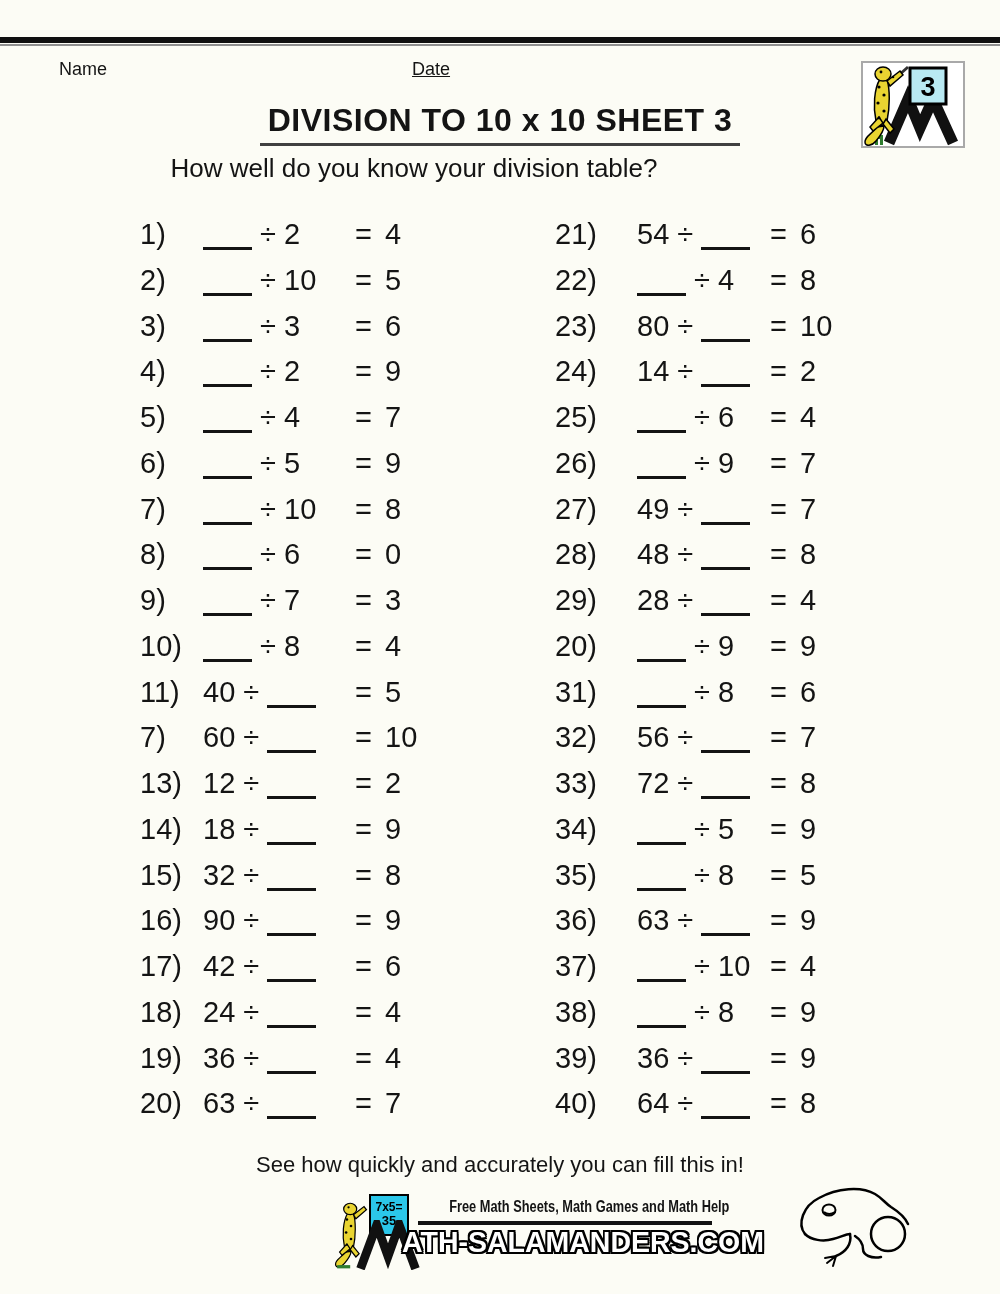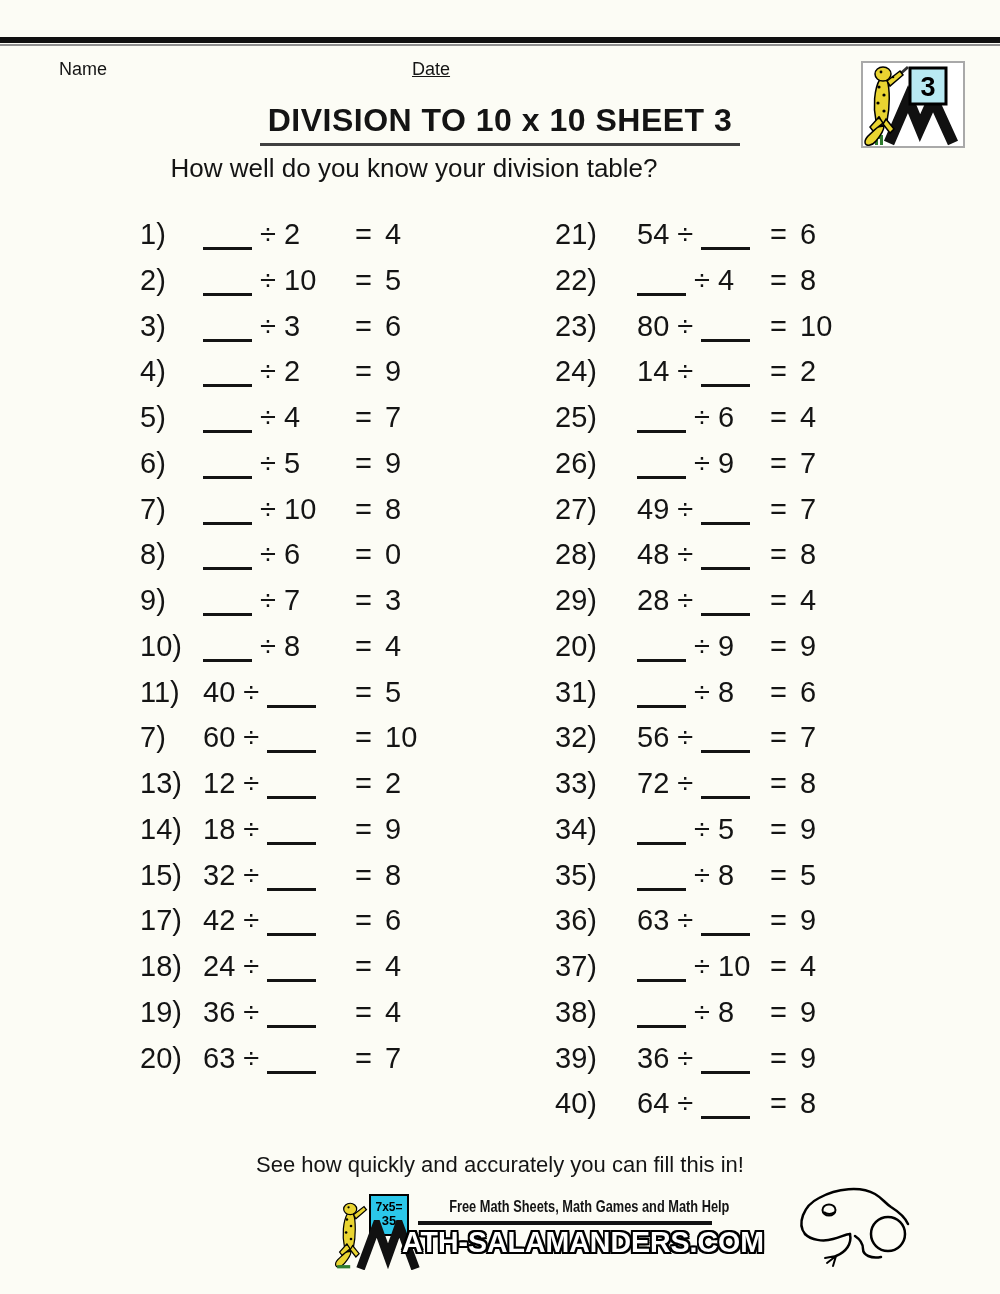--- a/index.html
+++ b/index.html
@@ -139,20 +139,21 @@
       <div class="prob-row"><span class="p-num">6)</span><span class="p-expr"><span class="p-blank"></span>&nbsp;÷&nbsp;5</span><span class="p-eq">=</span><span class="p-ans">9</span></div>
       <div class="prob-row"><span class="p-num">7)</span><span class="p-expr"><span class="p-blank"></span>&nbsp;÷&nbsp;10</span><span class="p-eq">=</span><span class="p-ans">8</span></div>
       <div class="prob-row"><span class="p-num">8)</span><span class="p-expr"><span class="p-blank"></span>&nbsp;÷&nbsp;6</span><span class="p-eq">=</span><span class="p-ans">0</span></div>
       <div class="prob-row"><span class="p-num">9)</span><span class="p-expr"><span class="p-blank"></span>&nbsp;÷&nbsp;7</span><span class="p-eq">=</span><span class="p-ans">3</span></div>
       <div class="prob-row"><span class="p-num">10)</span><span class="p-expr"><span class="p-blank"></span>&nbsp;÷&nbsp;8</span><span class="p-eq">=</span><span class="p-ans">4</span></div>
       <div class="prob-row"><span class="p-num">11)</span><span class="p-expr">40&nbsp;÷&nbsp;<span class="p-blank"></span></span><span class="p-eq">=</span><span class="p-ans">5</span></div>
       <div class="prob-row"><span class="p-num">7)</span><span class="p-expr">60&nbsp;÷&nbsp;<span class="p-blank"></span></span><span class="p-eq">=</span><span class="p-ans">10</span></div>
       <div class="prob-row"><span class="p-num">13)</span><span class="p-expr">12&nbsp;÷&nbsp;<span class="p-blank"></span></span><span class="p-eq">=</span><span class="p-ans">2</span></div>
       <div class="prob-row"><span class="p-num">14)</span><span class="p-expr">18&nbsp;÷&nbsp;<span class="p-blank"></span></span><span class="p-eq">=</span><span class="p-ans">9</span></div>
       <div class="prob-row"><span class="p-num">15)</span><span class="p-expr">32&nbsp;÷&nbsp;<span class="p-blank"></span></span><span class="p-eq">=</span><span class="p-ans">8</span></div>
+      <div class="prob-row"><span class="p-num">16)</span><span class="p-expr">90&nbsp;÷&nbsp;<span class="p-blank"></span></span><span class="p-eq">=</span><span class="p-ans">9</span></div>
       <div class="prob-row"><span class="p-num">17)</span><span class="p-expr">42&nbsp;÷&nbsp;<span class="p-blank"></span></span><span class="p-eq">=</span><span class="p-ans">6</span></div>
       <div class="prob-row"><span class="p-num">18)</span><span class="p-expr">24&nbsp;÷&nbsp;<span class="p-blank"></span></span><span class="p-eq">=</span><span class="p-ans">4</span></div>
       <div class="prob-row"><span class="p-num">19)</span><span class="p-expr">36&nbsp;÷&nbsp;<span class="p-blank"></span></span><span class="p-eq">=</span><span class="p-ans">4</span></div>
       <div class="prob-row"><span class="p-num">20)</span><span class="p-expr">63&nbsp;÷&nbsp;<span class="p-blank"></span></span><span class="p-eq">=</span><span class="p-ans">7</span></div>
     </div>
   <div class="col col-right">
       <div class="prob-row"><span class="p-num">21)</span><span class="p-expr">54&nbsp;÷&nbsp;<span class="p-blank"></span></span><span class="p-eq">=</span><span class="p-ans">6</span></div>
       <div class="prob-row"><span class="p-num">22)</span><span class="p-expr"><span class="p-blank"></span>&nbsp;÷&nbsp;4</span><span class="p-eq">=</span><span class="p-ans">8</span></div>
       <div class="prob-row"><span class="p-num">23)</span><span class="p-expr">80&nbsp;÷&nbsp;<span class="p-blank"></span></span><span class="p-eq">=</span><span class="p-ans">10</span></div>
       <div class="prob-row"><span class="p-num">24)</span><span class="p-expr">14&nbsp;÷&nbsp;<span class="p-blank"></span></span><span class="p-eq">=</span><span class="p-ans">2</span></div>

